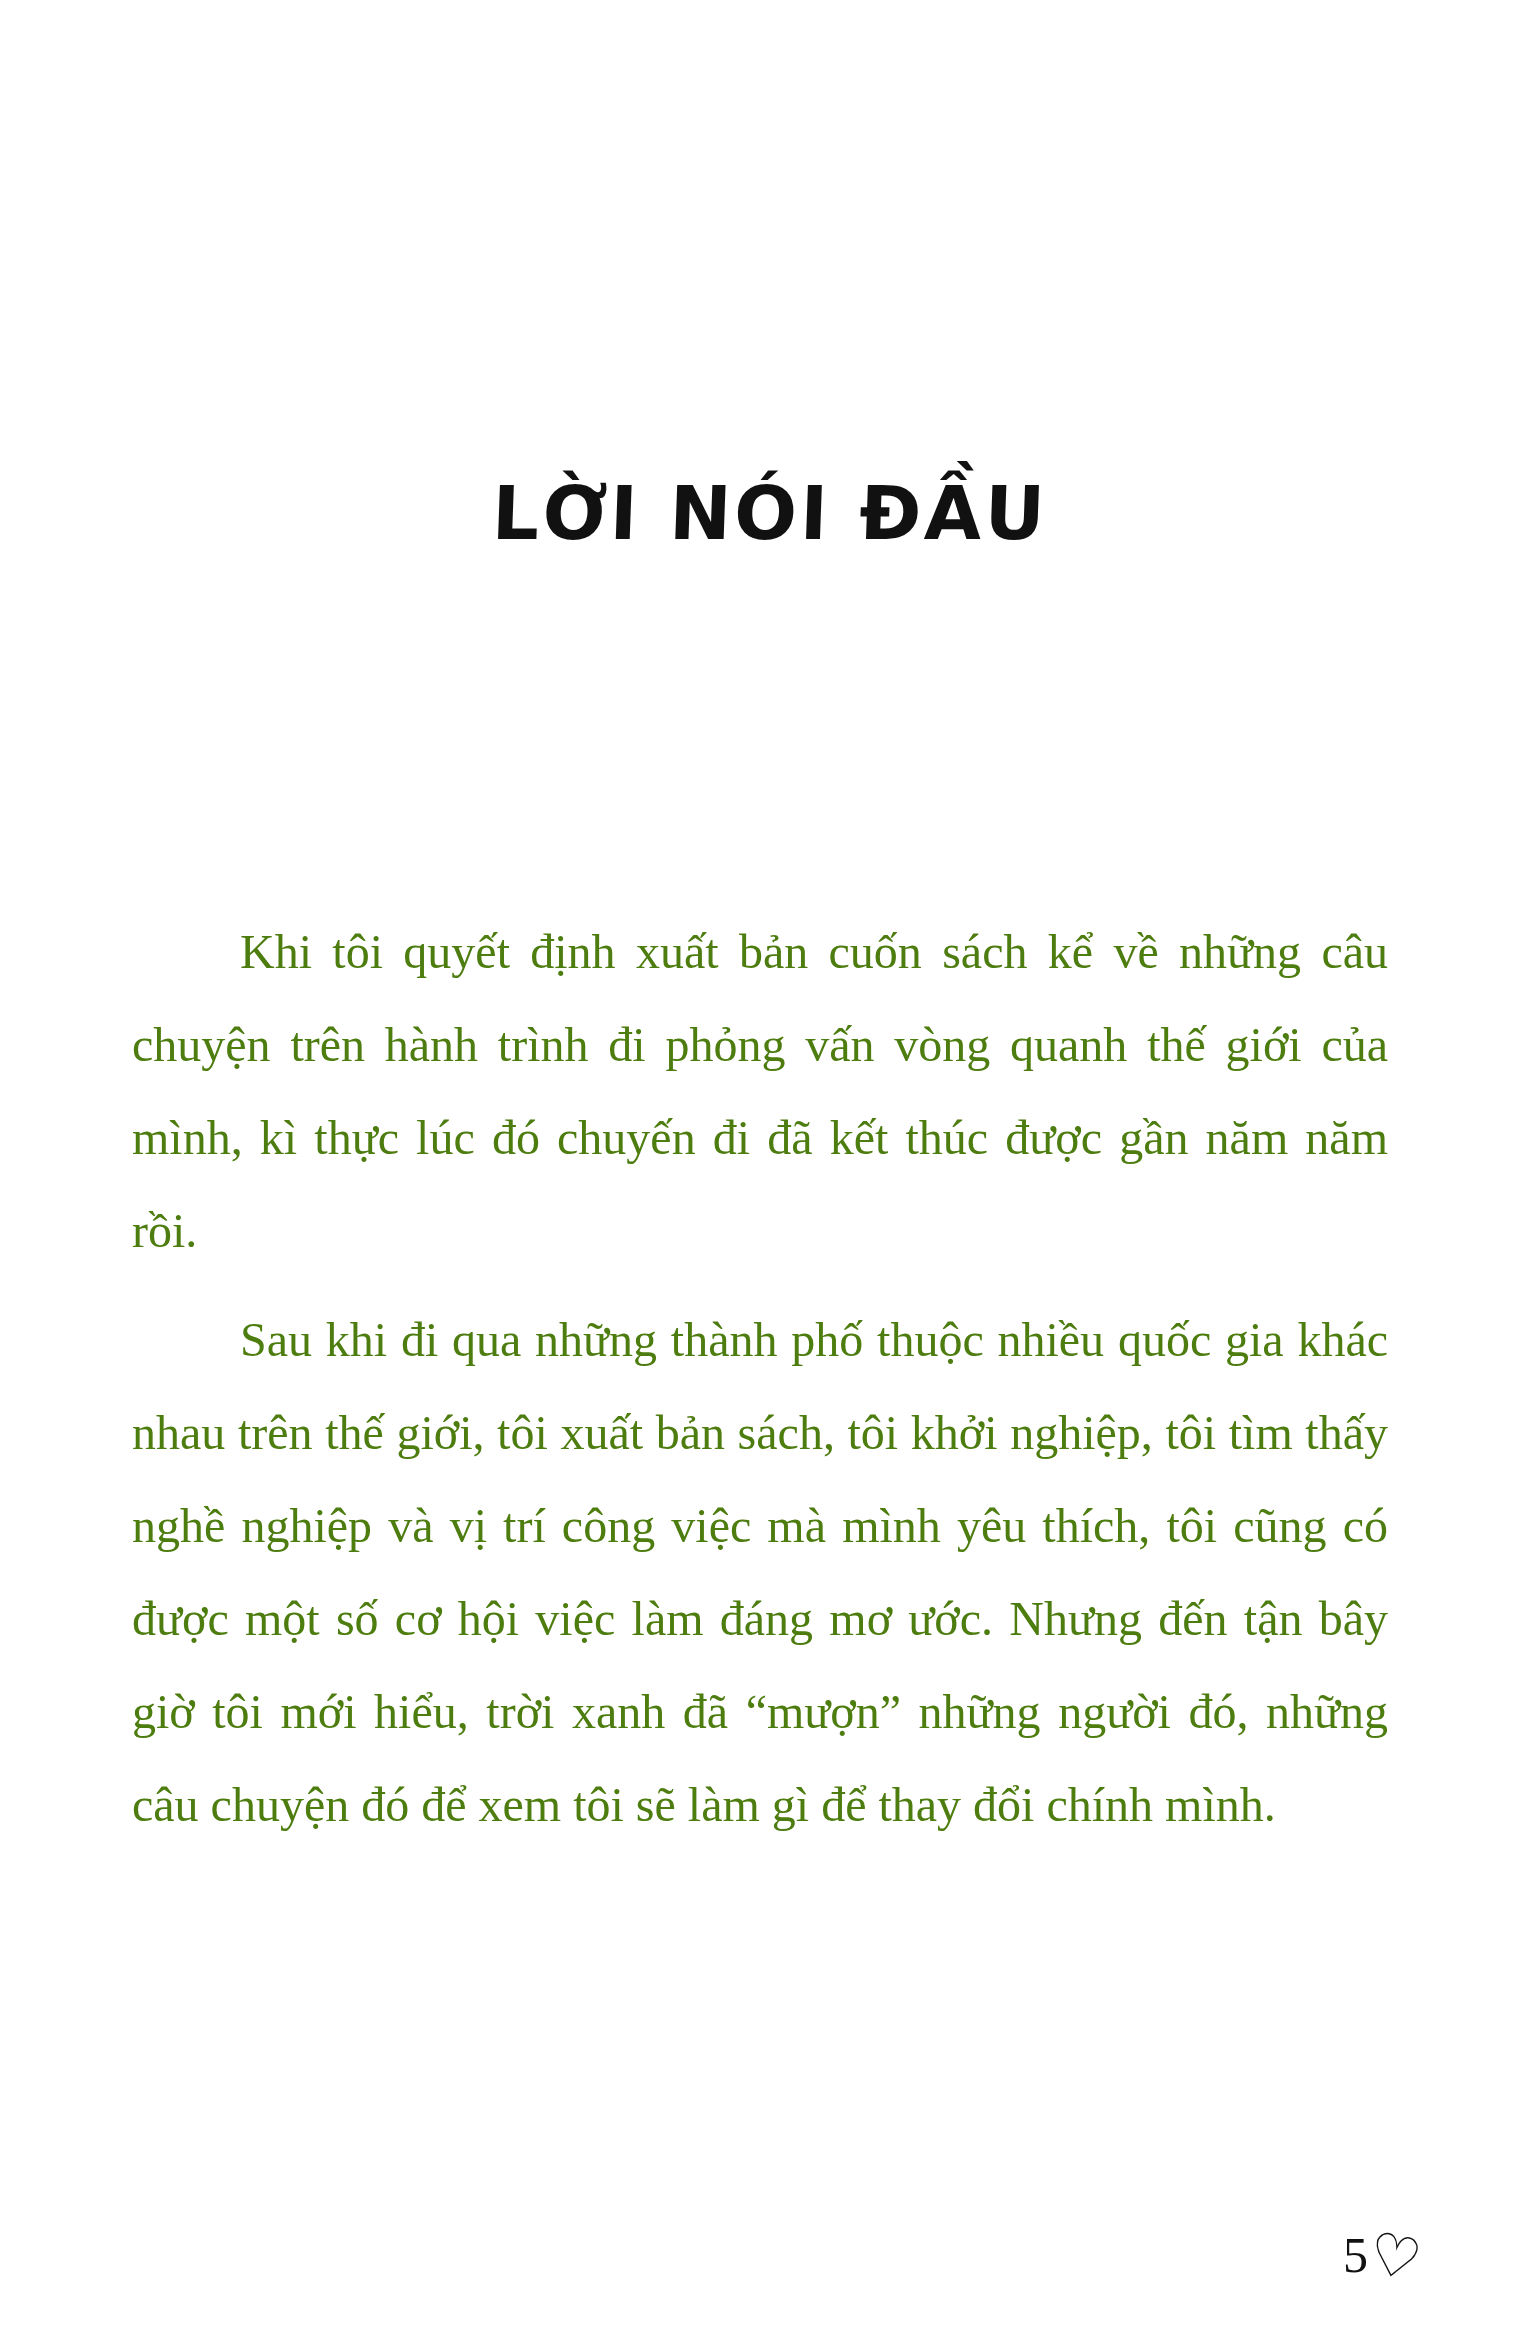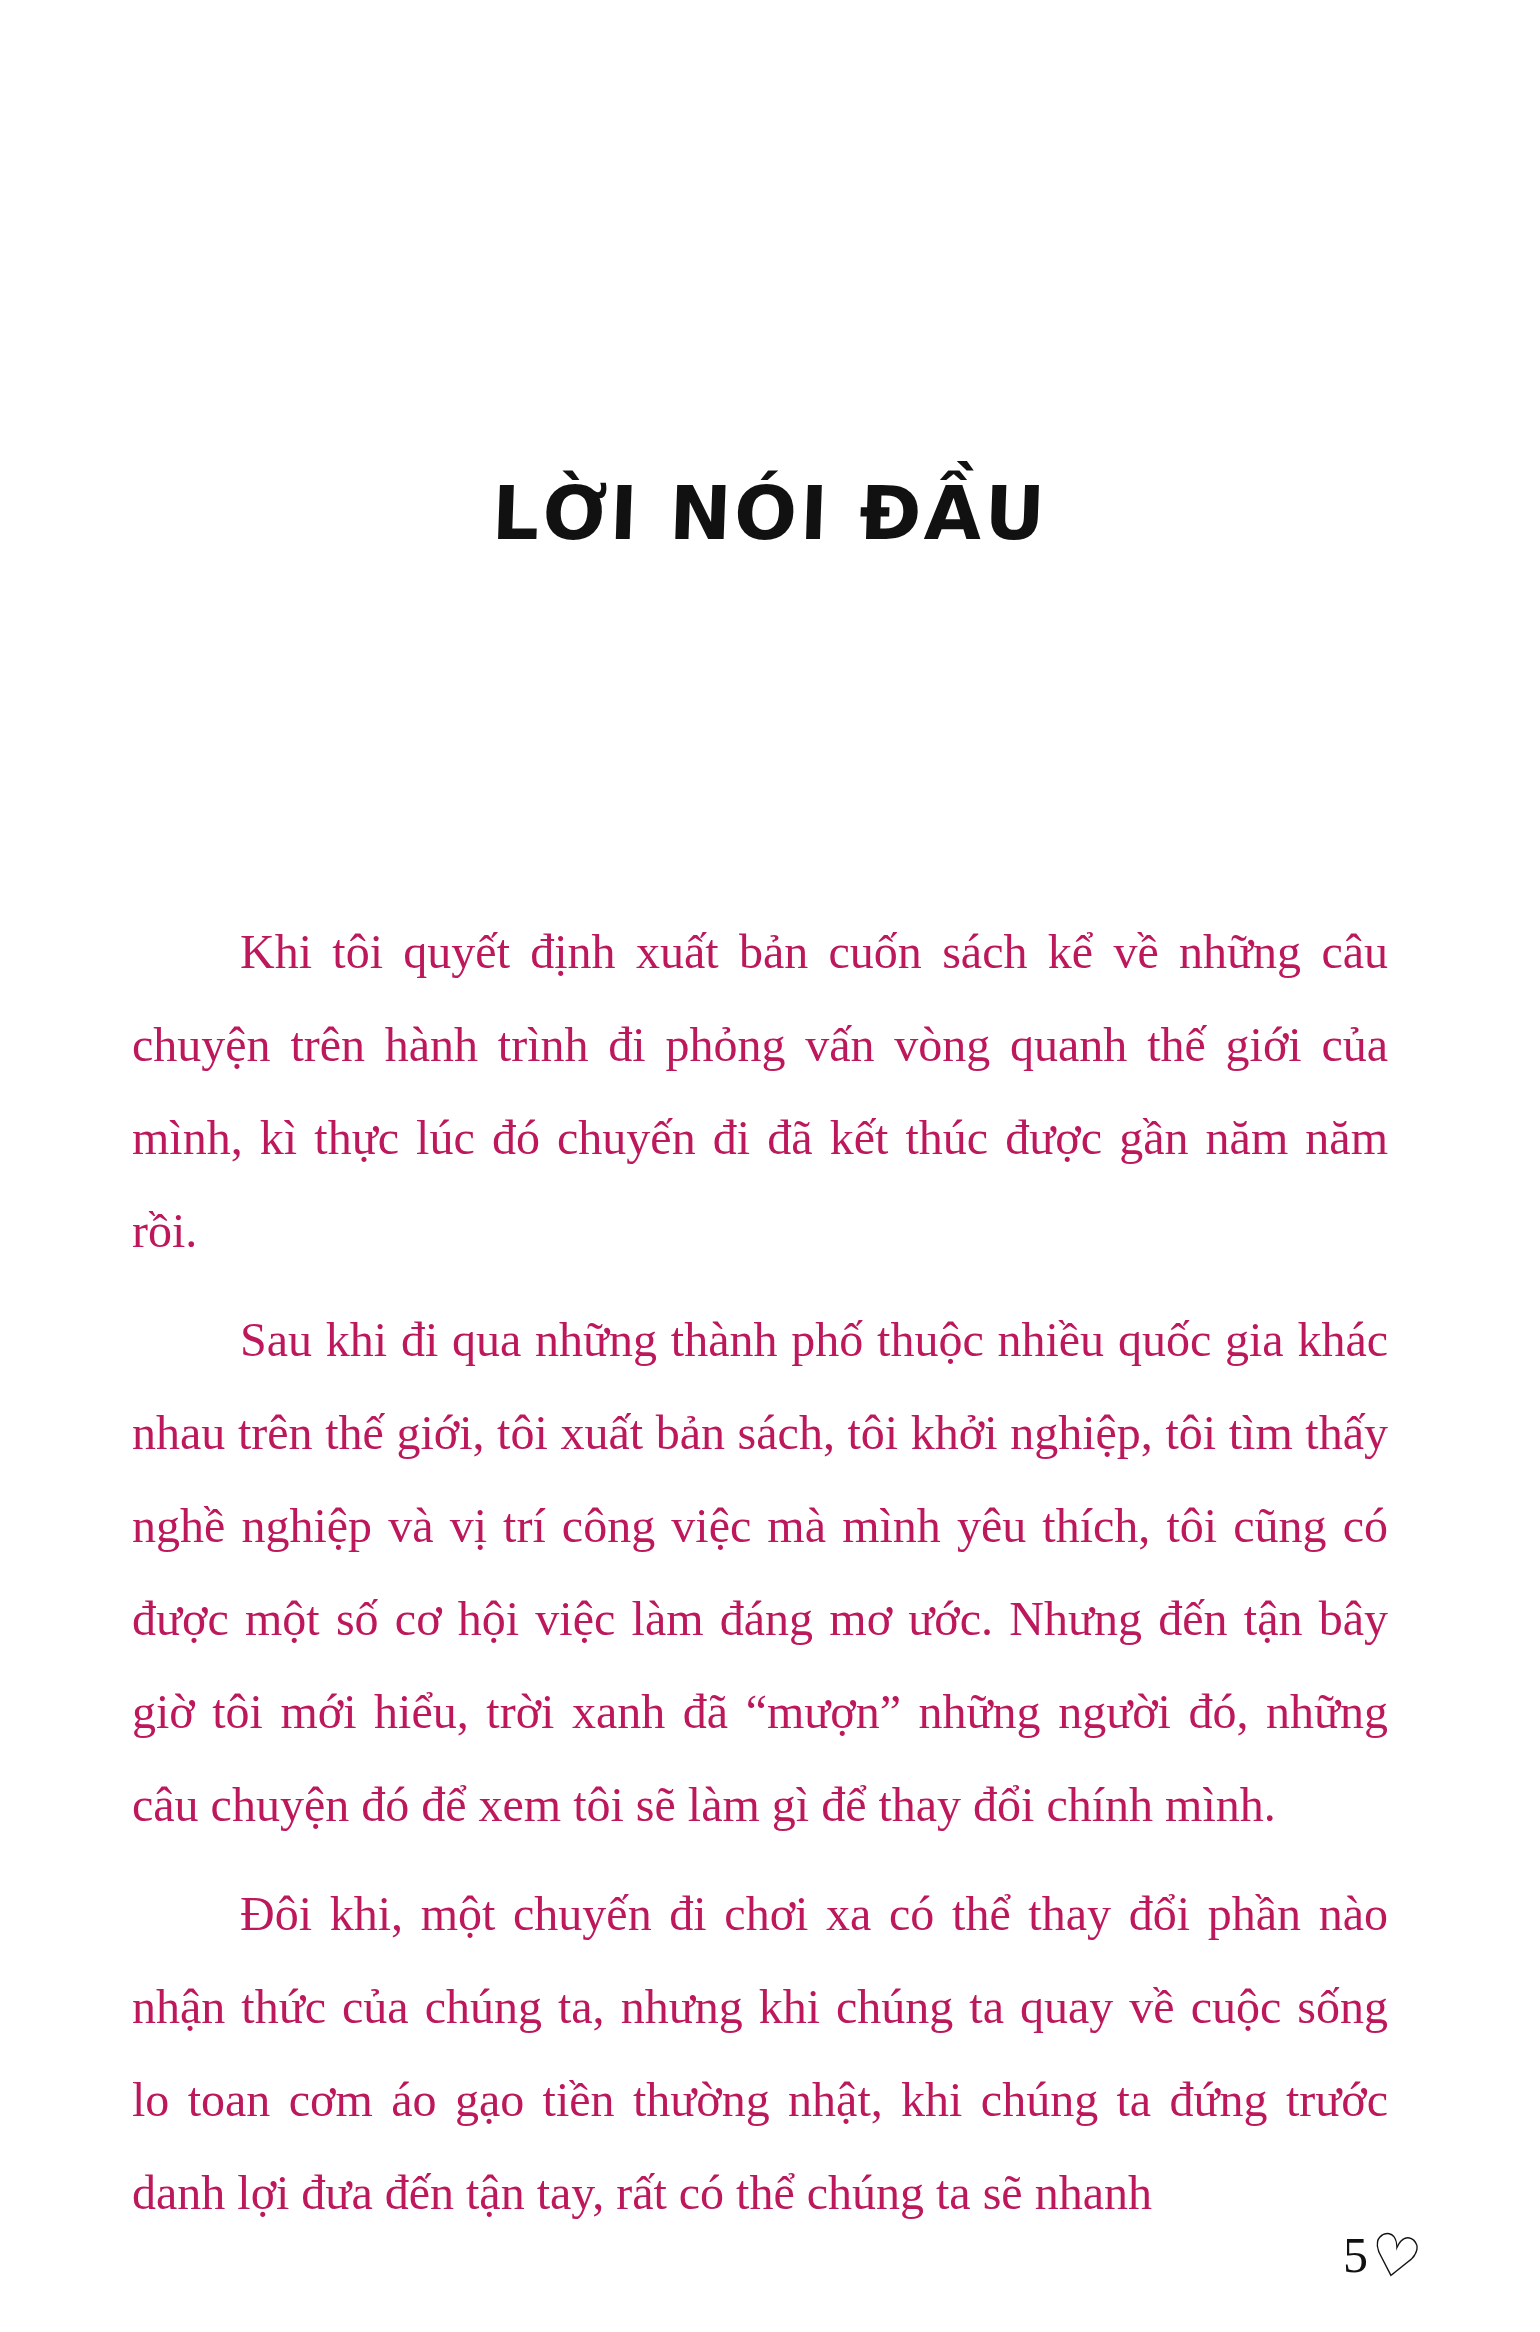--- a/index.html
+++ b/index.html
@@ -34,21 +34,21 @@
   }
 
   .body-text {
     position: absolute;
     top: 905px;
     left: 132px;
     width: 1256px;
     font-family: "Liberation Serif", "DejaVu Serif", serif;
     font-size: 48px;
     line-height: 93px;
-    color: #be185d;
+    color: #4d7c0f;
     text-align: justify;
   }
 
   .body-text p {
     text-indent: 108px;
     margin-bottom: 16px;
   }
 
   .page-footer {
     position: absolute;
@@ -78,21 +78,20 @@
 </head>
 <body>
 
 <div class="page">
 
   <h1 class="chapter-title">LỜI NÓI ĐẦU</h1>
 
   <div class="body-text">
     <p>Khi tôi quyết định xuất bản cuốn sách kể về những câu chuyện trên hành trình đi phỏng vấn vòng quanh thế giới của mình, kì thực lúc đó chuyến đi đã kết thúc được gần năm năm rồi.</p>
     <p>Sau khi đi qua những thành phố thuộc nhiều quốc gia khác nhau trên thế giới, tôi xuất bản sách, tôi khởi nghiệp, tôi tìm thấy nghề nghiệp và vị trí công việc mà mình yêu thích, tôi cũng có được một số cơ hội việc làm đáng mơ ước. Nhưng đến tận bây giờ tôi mới hiểu, trời xanh đã “mượn” những người đó, những câu chuyện đó để xem tôi sẽ làm gì để thay đổi chính mình.</p>
-    <p>Đôi khi, một chuyến đi chơi xa có thể thay đổi phần nào nhận thức của chúng ta, nhưng khi chúng ta quay về cuộc sống lo toan cơm áo gạo tiền thường nhật, khi chúng ta đứng trước danh lợi đưa đến tận tay, rất có thể chúng ta sẽ nhanh</p>
   </div>
 
   <div class="page-footer">
     <span class="page-number">5</span>
     <span class="heart-icon">♡</span>
   </div>
 
 </div>
 
 </body></html>

